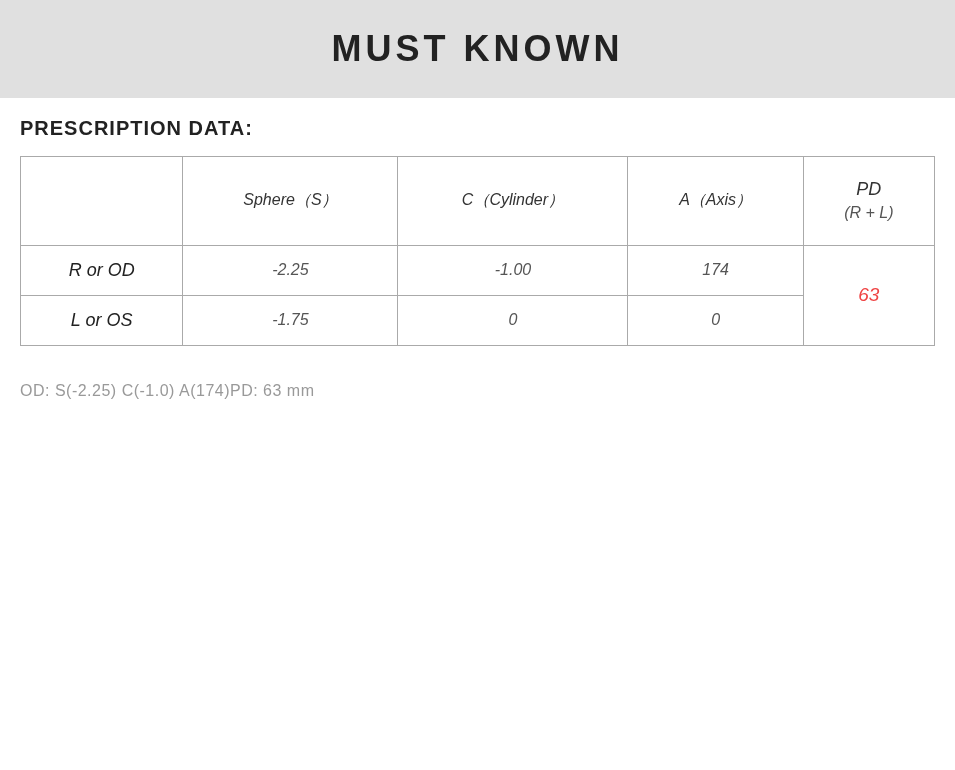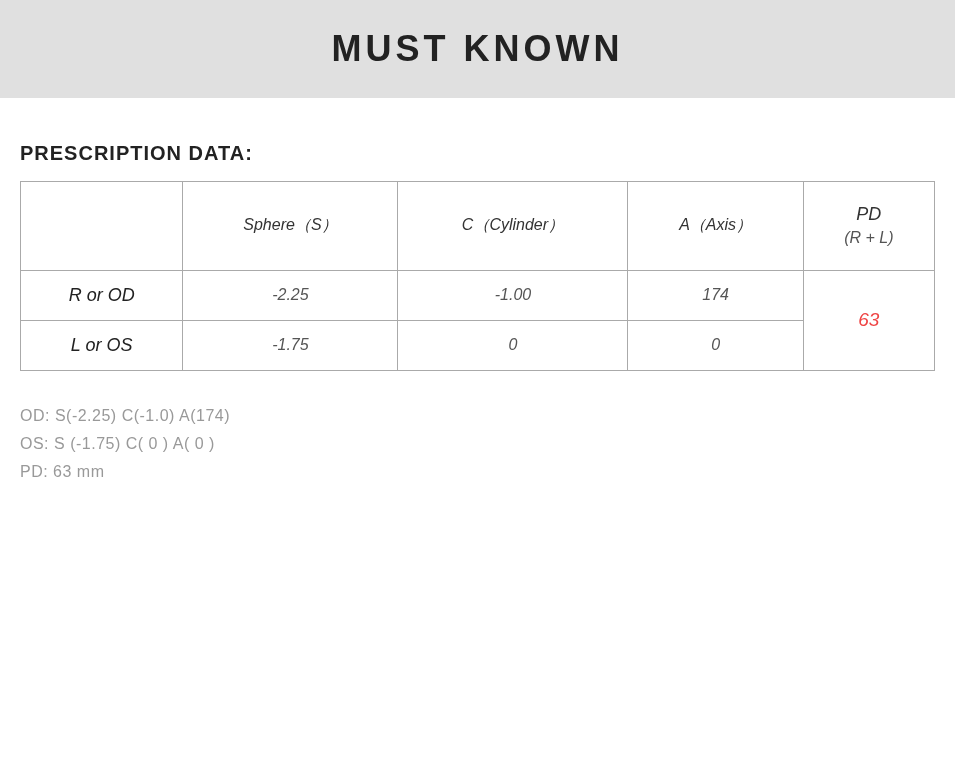--- a/index.html
+++ b/index.html
@@ -13,21 +13,21 @@
       font-family: Arial, sans-serif;
       width: 955px;
       min-height: 770px;
       color: #222;
     }
 
     .header-banner {
       background: #e0e0e0;
       text-align: center;
       padding: 28px 0 28px 0;
-      margin-bottom: 44px;
+      margin-bottom: 19px;
     }
 
     .header-title {
       font-size: 36px;
       font-weight: bold;
       letter-spacing: 4px;
       color: #222;
     }
 
     .content {
@@ -106,22 +106,21 @@
     .leave-label {
       font-size: 22px;
       font-weight: bold;
       color: #222;
       white-space: nowrap;
       padding-top: 2px;
     }
 
     .message-lines {
       display: flex;
-      flex-direction: column;
-      gap: 10px;
+      flex-direction: row;
     }
 
     .message-line {
       font-size: 16px;
       color: #999;
       letter-spacing: 0.5px;
     }
   </style>
 </head>
 <body>
@@ -160,18 +159,17 @@
         <td>-1.75</td>
         <td>0</td>
         <td>0</td>
       </tr>
     </tbody>
   </table>
 
   <div class="leave-message-section">
     <div class="message-lines">
       <span class="message-line">OD:  S(-2.25)    C(-1.0)    A(174)</span>
-      <span class="message-line">OS:  S (-1.75)    C( 0 )    A( 0 )</span>
       <span class="message-line">PD:  63 mm</span>
     </div>
   </div>
 
 </div>
 
 </body></html>

